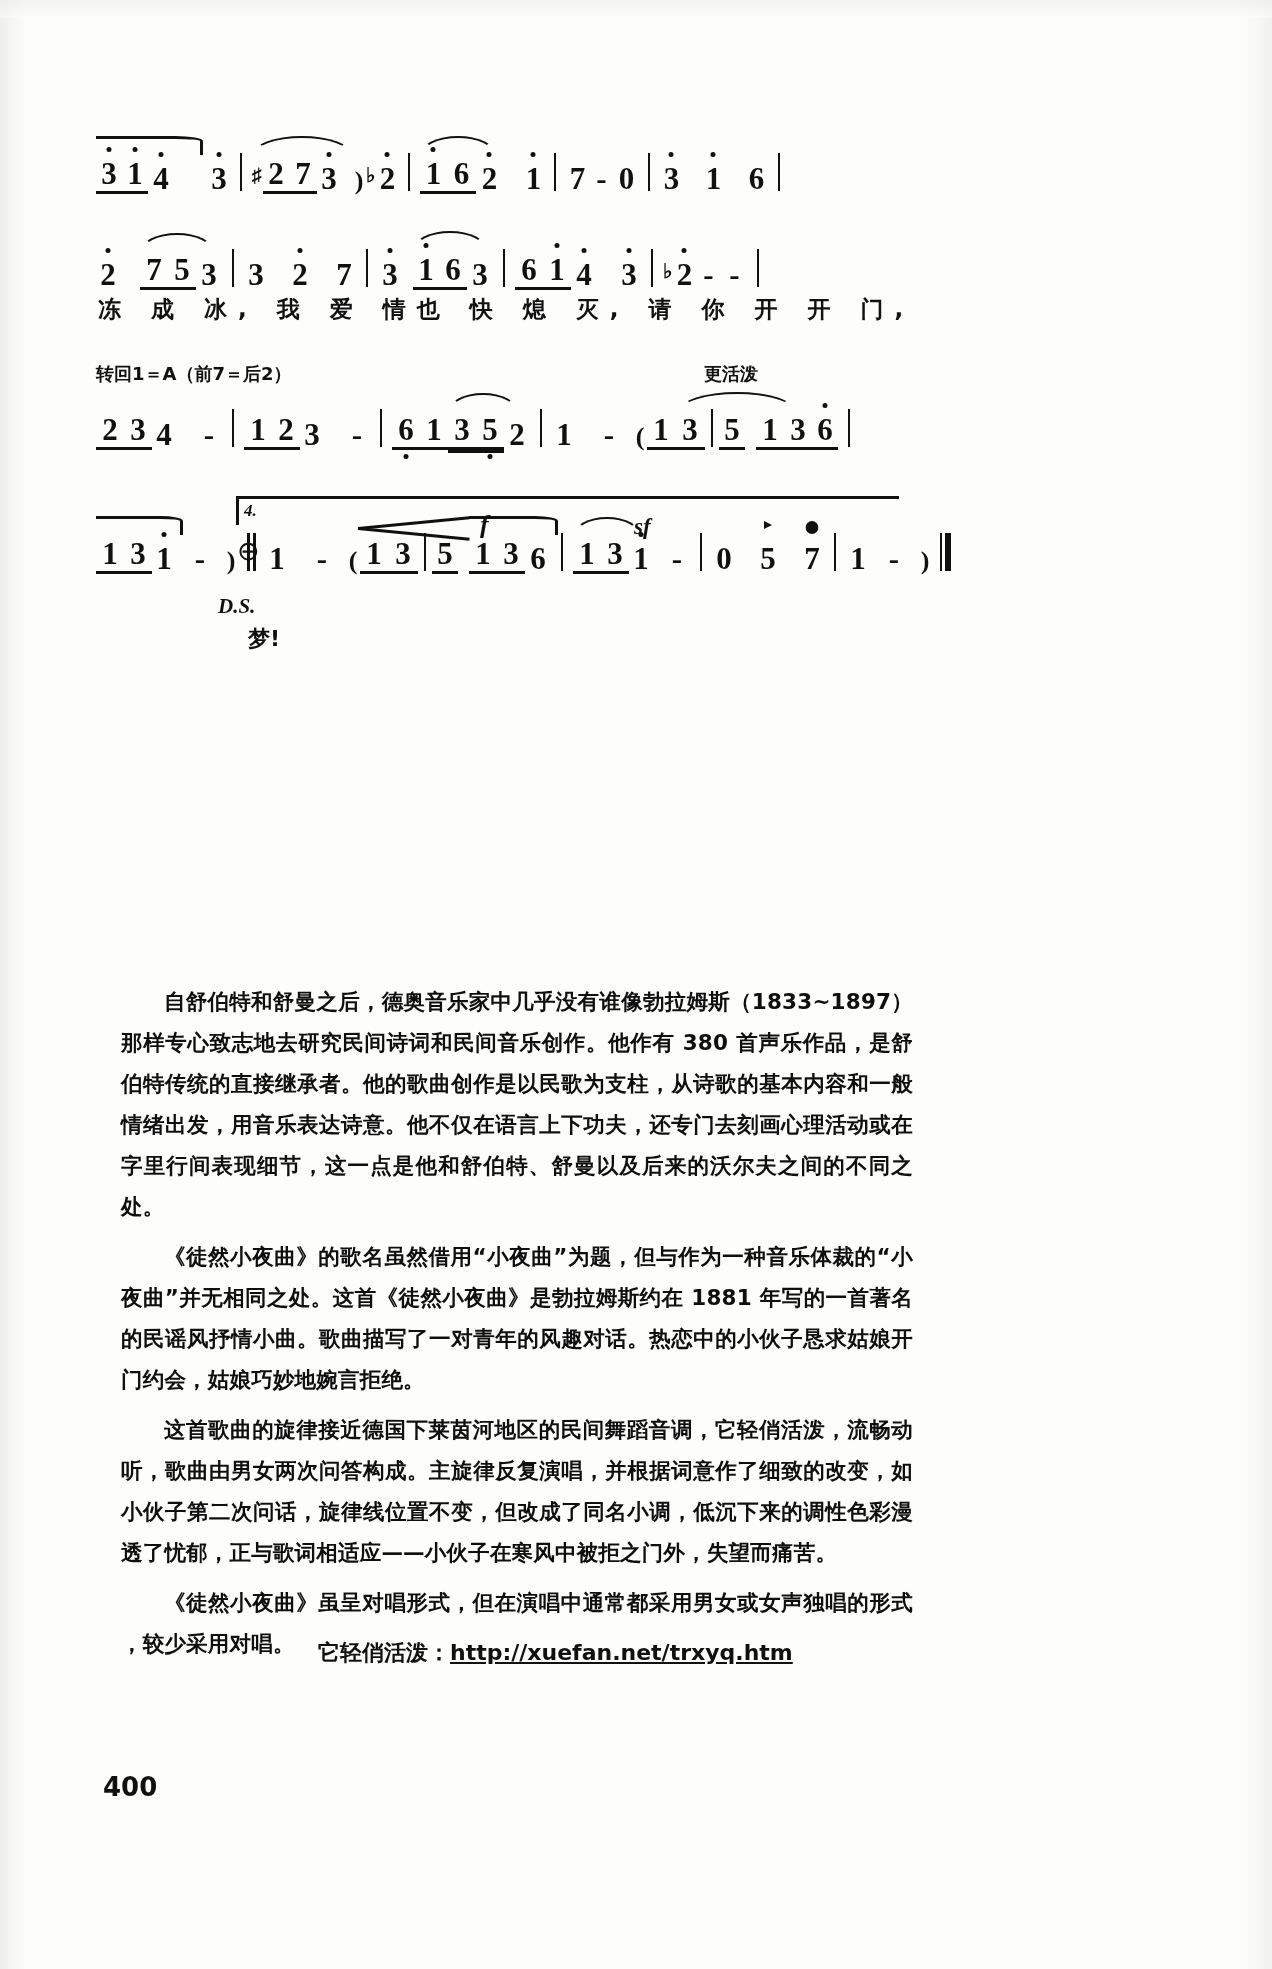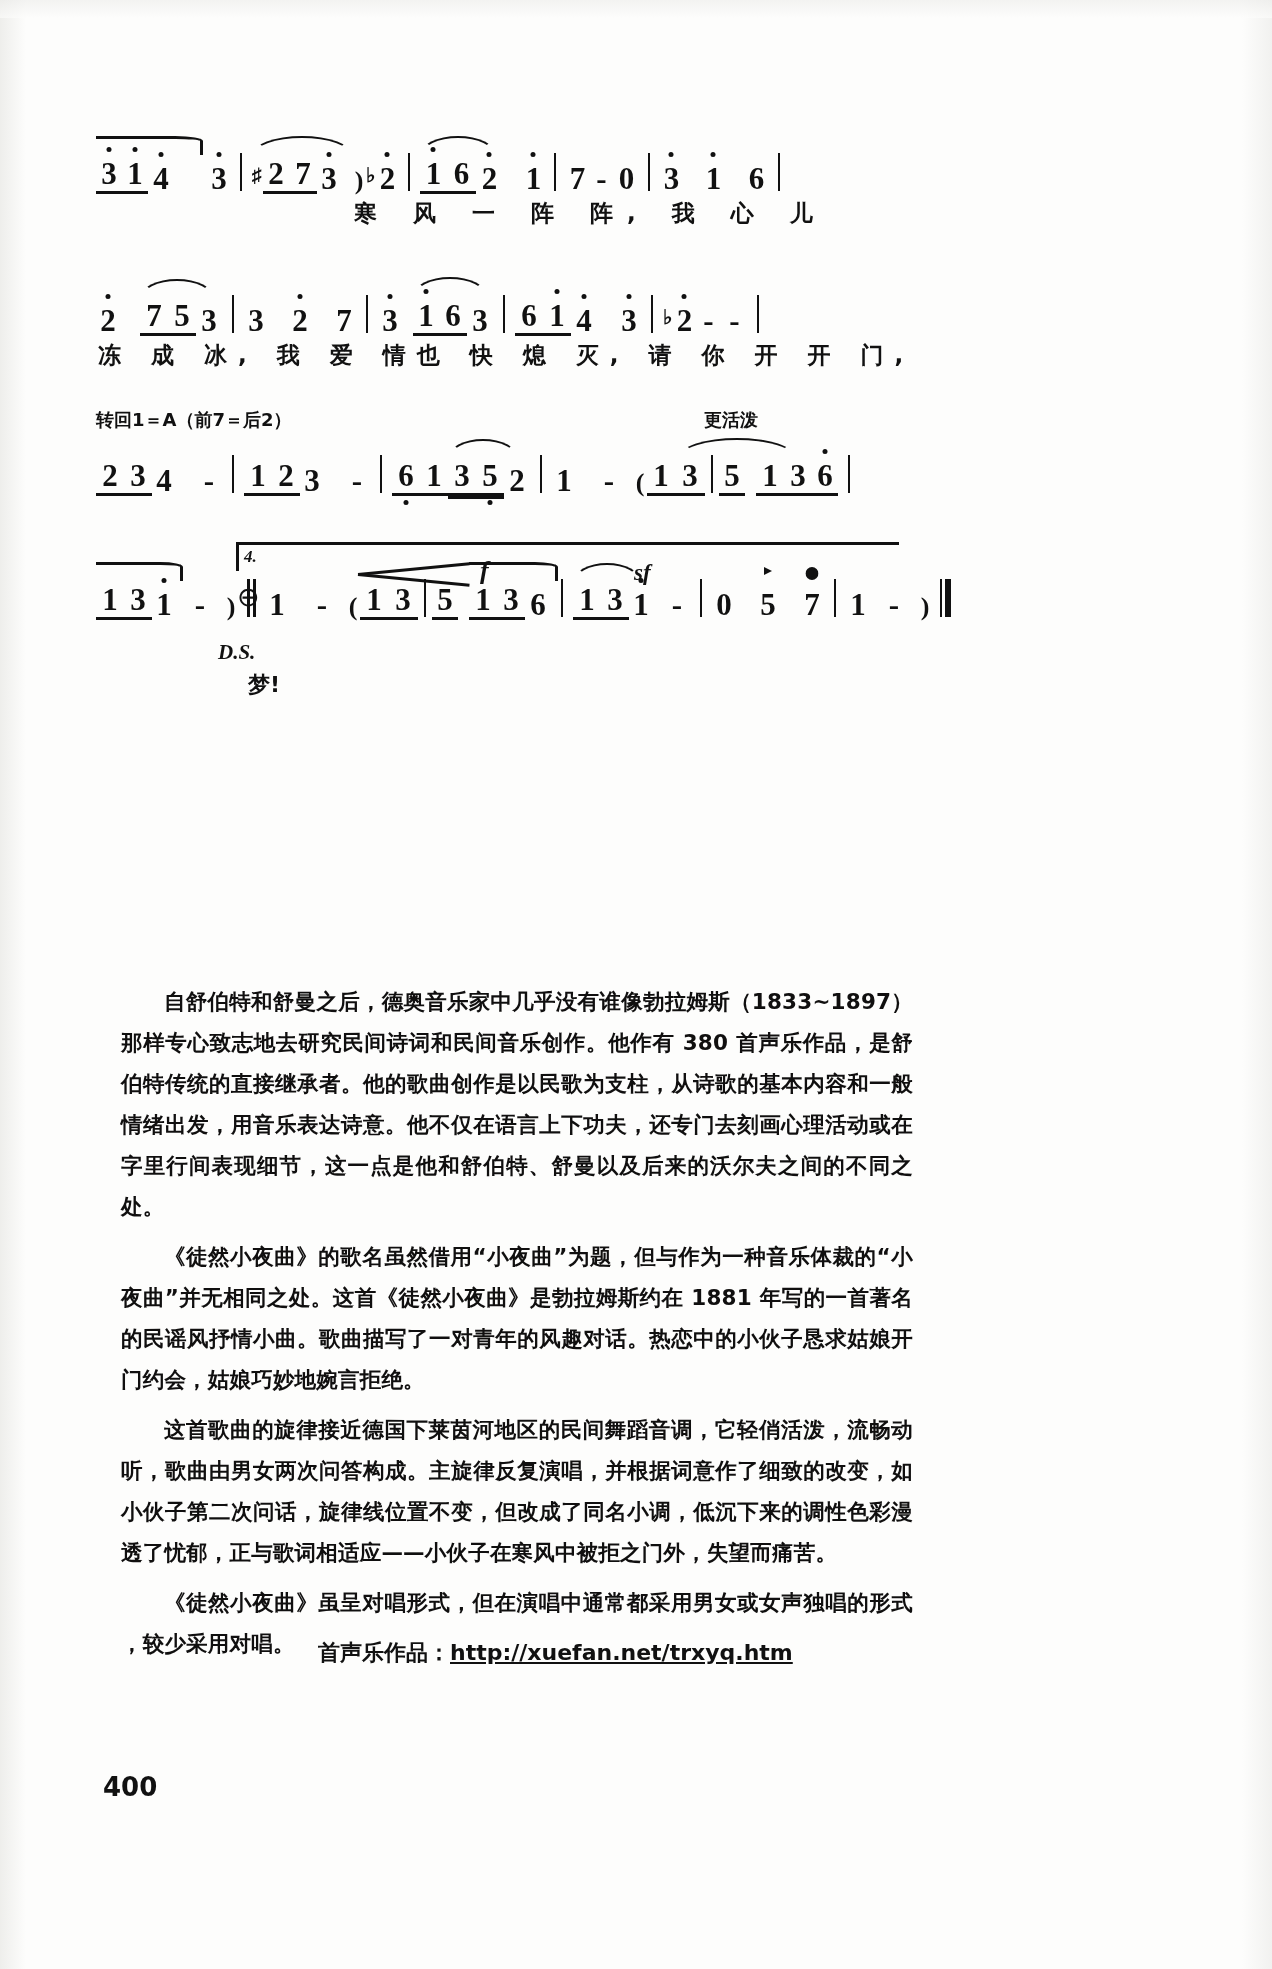--- a/index.html
+++ b/index.html
@@ -155,21 +155,20 @@
         <span class="dash">-</span>
         <span class="n" style="width:24px;">0</span>
         <span class="bar"></span>
         <span class="n updot" style="width:22px;">3</span>
         <span class="sp"></span>
         <span class="n updot" style="width:22px;">1</span>
         <span class="sp"></span>
         <span class="n" style="width:24px;">6</span>
         <span class="bar"></span>
       </div>
-      <div class="lyricline" style="padding-left:258px;letter-spacing:14px;">寒 风 一 阵 阵,      我 心 儿</div>
     </div>
 
     <div class="system" style="margin-top:42px;">
       <div class="noteline">
         <span class="n updot" style="width:24px;">2</span>
         <span class="sp"></span>
         <span class="grp" style="position:relative;">
           <span class="slur" style="width:70px;top:-21px;"></span>
           <span class="n beam1" style="width:28px;">7</span>
           <span class="n beam1" style="width:28px;">5</span>
@@ -332,17 +331,17 @@
   </div>
 
   <div class="prose">
     <p>自舒伯特和舒曼之后，德奥音乐家中几乎没有谁像勃拉姆斯（1833~1897）那样专心致志地去研究民间诗词和民间音乐创作。他作有 380 首声乐作品，是舒伯特传统的直接继承者。他的歌曲创作是以民歌为支柱，从诗歌的基本内容和一般情绪出发，用音乐表达诗意。他不仅在语言上下功夫，还专门去刻画心理活动或在字里行间表现细节，这一点是他和舒伯特、舒曼以及后来的沃尔夫之间的不同之处。</p>
     <p>《徒然小夜曲》的歌名虽然借用“小夜曲”为题，但与作为一种音乐体裁的“小夜曲”并无相同之处。这首《徒然小夜曲》是勃拉姆斯约在 1881 年写的一首著名的民谣风抒情小曲。歌曲描写了一对青年的风趣对话。热恋中的小伙子恳求姑娘开门约会，姑娘巧妙地婉言拒绝。</p>
     <p>这首歌曲的旋律接近德国下莱茵河地区的民间舞蹈音调，它轻俏活泼，流畅动听，歌曲由男女两次问答构成。主旋律反复演唱，并根据词意作了细致的改变，如小伙子第二次问话，旋律线位置不变，但改成了同名小调，低沉下来的调性色彩漫透了忧郁，正与歌词相适应——小伙子在寒风中被拒之门外，失望而痛苦。</p>
     <p>《徒然小夜曲》虽呈对唱形式，但在演唱中通常都采用男女或女声独唱的形式 ，较少采用对唱。</p>
   </div>
 
   <div class="link">
-    <span>首声乐作品：</span><span class="u">http://xuefan.net/trxyq.htm</span>
+    <span>它轻俏活泼：</span><span class="u">http://xuefan.net/trxyq.htm</span>
   </div>
 
   <div class="pageno">400</div>
 </div>
 
 </body></html>

